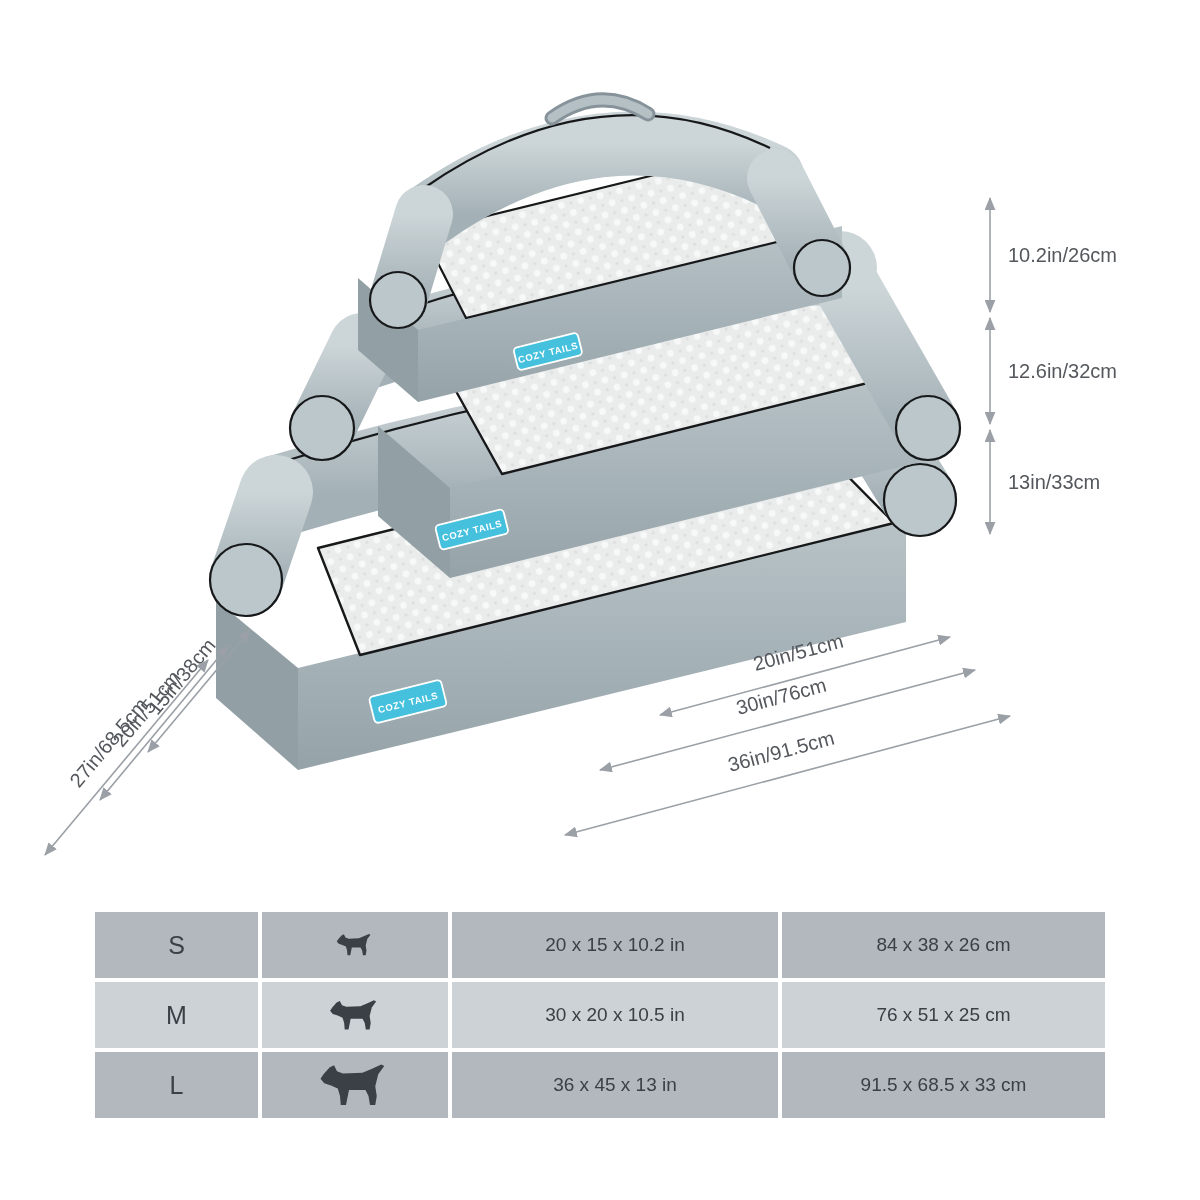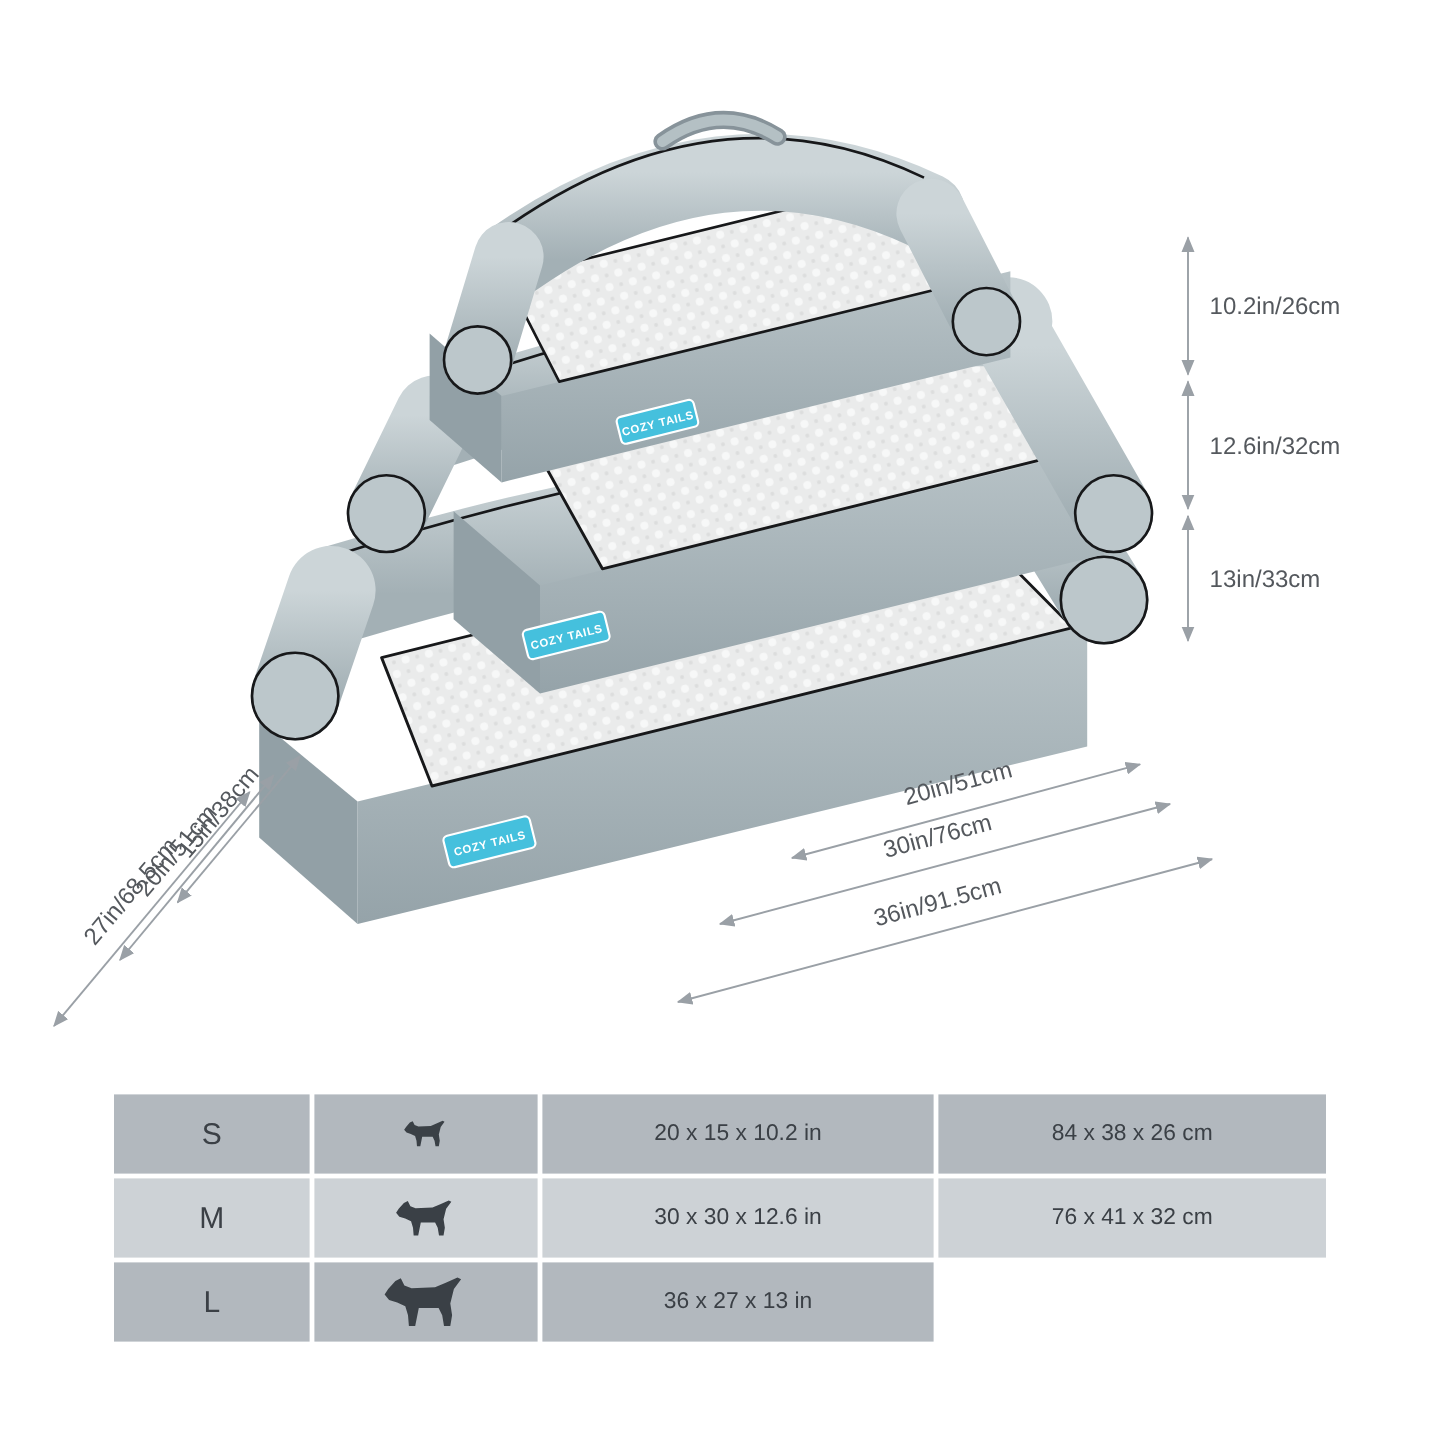--- a/index.html
+++ b/index.html
@@ -139,28 +139,29 @@
       <div class="cell">84 x 38 x 26 cm</div>
     </div>
 
     <div class="trow light">
       <div class="cell size">M</div>
       <div class="cell icon">
         <svg class="dog m" viewBox="0 0 96 60">
           <path d="M6 15 L14 6 L20 3 L24 11 L32 14 L58 13 L70 8 L83 2 L87 4 L79 15 L77 23 L75 31 L77 44 L75 56 L68 56 L66 44 L62 36 L40 36 L38 46 L36 56 L29 56 L28 44 L25 34 L16 30 L7 27 L2 21 Z"></path>
         </svg>
       </div>
-      <div class="cell">30 x 30 x 12.6 in</div>
-      <div class="cell">76 x 41 x 32 cm</div>
+      <div class="cell">30 x 20 x 10.5 in</div>
+      <div class="cell">76 x 51 x 25 cm</div>
     </div>
 
     <div class="trow dark">
       <div class="cell size">L</div>
       <div class="cell icon">
         <svg class="dog l" viewBox="0 0 96 60">
           <path d="M6 15 L14 6 L20 3 L24 11 L32 14 L58 13 L70 8 L83 2 L87 4 L79 15 L77 23 L75 31 L77 44 L75 56 L68 56 L66 44 L62 36 L40 36 L38 46 L36 56 L29 56 L28 44 L25 34 L16 30 L7 27 L2 21 Z"></path>
         </svg>
       </div>
-      <div class="cell">36 x 27 x 13 in</div>
+      <div class="cell">36 x 45 x 13 in</div>
+      <div class="cell">91.5 x 68.5 x 33 cm</div>
     </div>
 
   </div>
 </div>
 
 </body></html>

